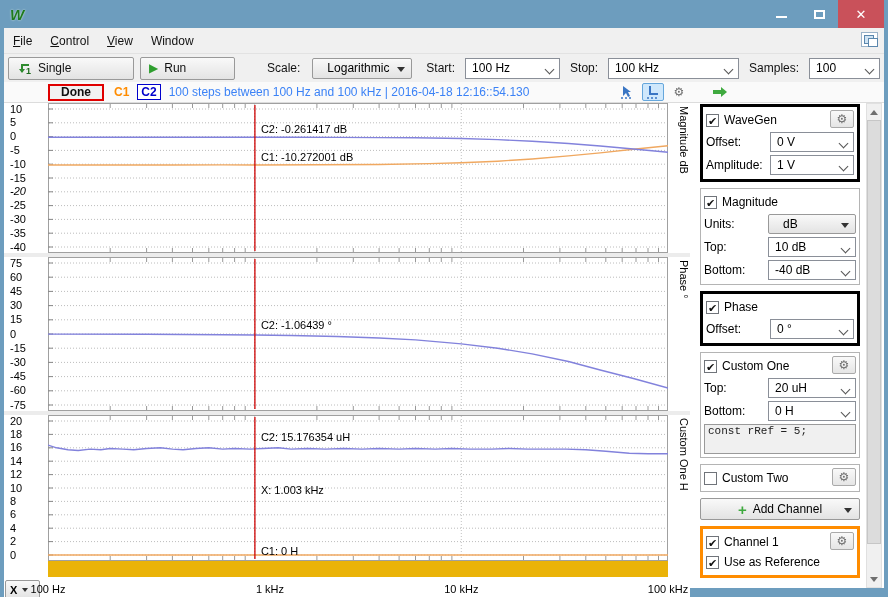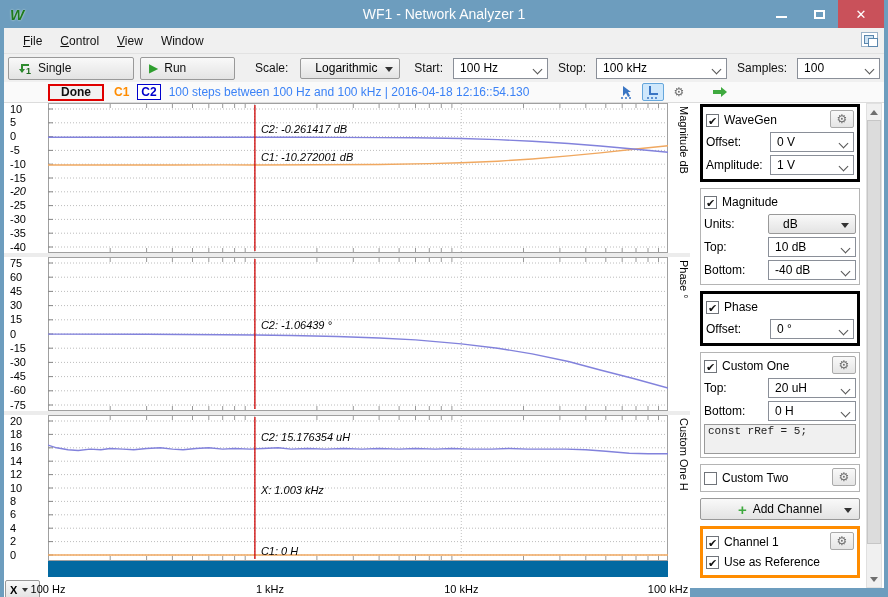--- a/index.html
+++ b/index.html
@@ -9,21 +9,21 @@
   .titlebar { height:28px; display:flex; align-items:center; position:relative; color:#fff; }
   .tb-logo { width:26px; text-align:center; font-weight:bold; font-style:italic; color:#1e7a1e; font-size:15px;
              text-shadow:0 0 2px #dff0df; }
   .tb-title { position:absolute; left:0; right:0; text-align:center; font-size:14px; color:#fdfdfd; }
   .tb-controls { margin-left:auto; display:flex; height:28px; align-items:stretch; z-index:2; }
   .tb-btn { width:38px; display:flex; align-items:center; justify-content:center; cursor:default; }
   .glyph-min { width:11px; height:2px; background:#fff; margin-top:6px; }
   .glyph-max { width:11px; height:9px; border:2px solid #fff; }
   .tb-close { width:46px; background:#c9515a; color:#fff; font-size:13px; display:flex; align-items:center; justify-content:center; }
   
-  .menubar { height:26px; background:#f0f0f0; display:flex; align-items:center; padding:0 10px; border-bottom:1px solid #e2e2e2; position:relative;}
+  .menubar { height:26px; background:#f0f0f0; display:flex; align-items:center; padding:0 0; border-bottom:1px solid #e2e2e2; position:relative;}
   .menu-item { font-size:12px; color:#111; padding:4px 9px; }
   .cascade-icon { position:absolute; right:6px; top:4px; width:17px; height:15px; border:1px solid #9ab2c8; background:#fff; }
   .cascade-icon::before { content:""; position:absolute; left:2px; top:2px; width:8px; height:7px; border:1px solid #5b87ad; background:#cfe3f3;}
   .cascade-icon::after { content:""; position:absolute; left:6px; top:5px; width:8px; height:7px; border:1px solid #5b87ad; background:#fff;}
   
   .toolbar { height:28px; background:#f0f0f0; display:flex; align-items:center; padding:0 2px; }
   .btn { background:linear-gradient(#f9f9f9,#e3e3e3); border:1px solid #999; border-radius:2px;
          display:flex; align-items:center; font-size:12px; color:#111; }
   .tbtn { height:23px; padding:0 8px; gap:6px; }
   .btn-single { width:126px; margin-left:2px; }
@@ -50,21 +50,21 @@
   .gear-glyph { font-size:12px; color:#6f6f6f; }
   .green-arrow { margin-left:18px; }
   
   .main { height:485px; background:#fff; display:flex; }
   .plots { width:686px; background:#fff; }
   .plot-row { display:flex; position:relative; }
   .row-mag { height:150px; } .row-phase { height:154px; } .row-custom { height:162px; }
   .plot-gap { height:4px; background:#ececec; }
   .ylabels { width:44px; position:relative; font-size:11px; color:#000; }
   .ylabels div { position:absolute; left:6px; }
-  .plot-area { width:620px; position:relative; background:#0369a1;font-style:italic; }
+  .plot-area { width:620px; position:relative; background:#eab308; }
   .plot-area svg { position:absolute; left:0; top:0; }
   .rlabel { width:22px; writing-mode:vertical-rl; font-size:11px; color:#000; padding-top:3px; }
   
   .xaxis-row { height:27px; position:relative; background:#fff; font-size:11px; }
   .x-btn { position:absolute; left:1px; top:3px; width:35px; height:19px; background:linear-gradient(#f9f9f9,#e3e3e3);
            border:1px solid #999; border-radius:2px; display:flex; align-items:center; font-size:11px; font-weight:bold; padding:0 4px; }
   .x-btn::after { content:""; margin-left:5px; border:3px solid transparent; border-top:4px solid #333; margin-top:4px;}
   .x-tick-label { position:absolute; top:6px; transform:translateX(-50%); white-space:nowrap; color:#000; }
   
   .sidebar { width:194px; background:#fff; position:relative; overflow:hidden; padding:1px 0 0 10px; }
@@ -93,21 +93,20 @@
   .tri-down { border:4px solid transparent; border-top:5px solid #6f6f6f; margin-bottom:-4px;}
   .sb-thumb { position:absolute; left:0; top:16px; width:14px; height:424px; background:#dcdcdc; border:1px solid #c6c6c6; }
 </style>
 </head>
 <body>
 
 <div class="window">
 
   <div class="titlebar">
     <div class="tb-logo">W</div>
-    <div class="tb-title">WF1 - Network Analyzer 1</div>
     <div class="tb-controls">
       <div class="tb-btn">
           <div class="glyph-min"></div>
         </div>
       <div class="tb-btn">
           <div class="glyph-max"></div>
         </div>
       <div class="tb-close">
           <span>✕</span>
         </div>
@@ -130,21 +129,21 @@
           <path d="M12 4 H5 V11" fill="none" stroke="#2e8b2e" stroke-width="2"></path>
           <path d="M2 8 L5 12 L8 8 Z" fill="#2e8b2e"></path>
           <text x="9" y="13" font-size="9" font-weight="bold" fill="#1d6b1d">1</text>
         </svg>
       <span>Single</span>
     </div>
     <div class="btn tbtn btn-run">
       <span class="run-glyph">▶</span>
       <span>Run</span>
     </div>
-    <span class="tool-label" style="margin-left:20px">Scale:</span>
+    <span class="tool-label" style="margin-left:32px">Scale:</span>
     <div class="dropbtn" style="width:100px;margin-left:12px">
         <span>Logarithmic</span>
       </div>
     <span class="tool-label" style="margin-left:14px">Start:</span>
     <div class="combo" style="width:95px;margin-left:10px">
         <span>100 Hz</span>
       </div>
     <span class="tool-label" style="margin-left:10px">Stop:</span>
     <div class="combo" style="width:131px;margin-left:10px">
         <span>100 kHz</span>

